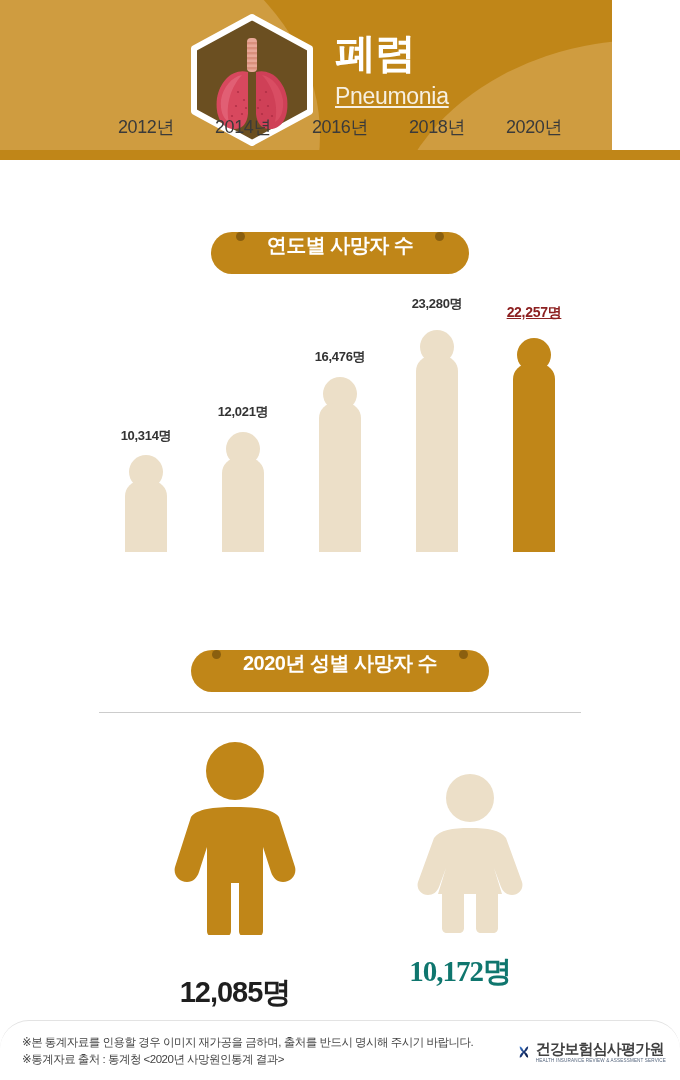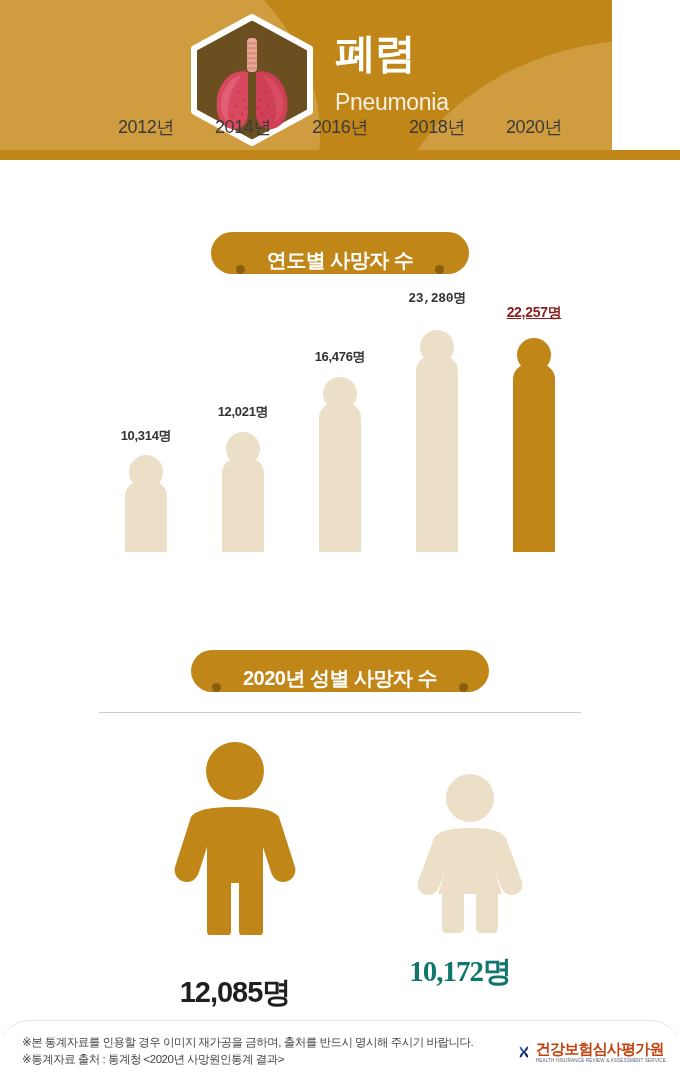--- a/index.html
+++ b/index.html
@@ -76,39 +76,40 @@
     font-size: 41px;
     font-weight: bold;
     color: #ffffff;
     letter-spacing: -1px;
     line-height: 50px;
   }
   .title-en {
     font-size: 23px;
     color: #f7f0e2;
     line-height: 32px;
-    margin-top: 8px;
+    margin-top: 2px;
     letter-spacing: -0.3px;
+    text-decoration: underline;
   }
 
   
   .section1 {
     position: absolute;
     left: 0; top: 160px;
     width: 680px; height: 445px;
     background: #ffffff;
   }
 
   .badge {
     position: absolute;
     height: 42px;
     background: #c08618;
     border-radius: 21px;
     display: flex;
-    align-items: flex-end;
+    align-items: flex-start;
     justify-content: center;
     gap: 0;
   }
   .badge-dot {
     width: 9px; height: 9px;
     border-radius: 50%;
     background: #8a5f0f;
     flex: 0 0 auto;
   }
   .badge-label {
@@ -222,21 +223,21 @@
     left: 518px; top: 14px;
     width: 148px; height: 34px;
     display: flex;
     align-items: center;
     gap: 6px;
   }
   .logo-text-wrap { display: flex; flex-direction: column; justify-content: center; }
   .logo-ko {
     font-size: 15px;
     font-weight: bold;
-    color: #c2410c;
+    color: #404040;
     letter-spacing: -0.8px;
     line-height: 17px;
   }
   .logo-en {
     font-size: 4.6px;
     color: #55657d;
     letter-spacing: 0.15px;
     line-height: 7px;
     white-space: nowrap;
   }
@@ -329,21 +330,21 @@
     <div class="bar-col" style="left:297px; top:0;">
       <div class="bar-value" style="top:188px;">16,476명</div>
       <div class="person-bar" style="top:217px; height:175px;">
         <div class="person-head" style="background:#ecdfc8;"></div>
         <div class="person-body" style="height:149px; background:#ecdfc8;"></div>
       </div>
       <div class="bar-xlabel" style="top:-45px;">2016년</div>
     </div>
 
     <div class="bar-col" style="left:394px; top:0;">
-      <div class="bar-value" style="top:129px;font-family:Liberation Mono, monospace;">23,280명</div>
+      <div class="bar-value" style="top:135px;">23,280명</div>
       <div class="person-bar" style="top:170px; height:222px;">
         <div class="person-head" style="background:#ecdfc8;"></div>
         <div class="person-body" style="height:196px; background:#ecdfc8;"></div>
       </div>
       <div class="bar-xlabel" style="top:-45px;">2018년</div>
     </div>
 
     <div class="bar-col" style="left:491px; top:0;">
       <div class="bar-value hl" style="top:144px;">22,257명</div>
       <div class="person-bar" style="top:178px; height:214px;">

